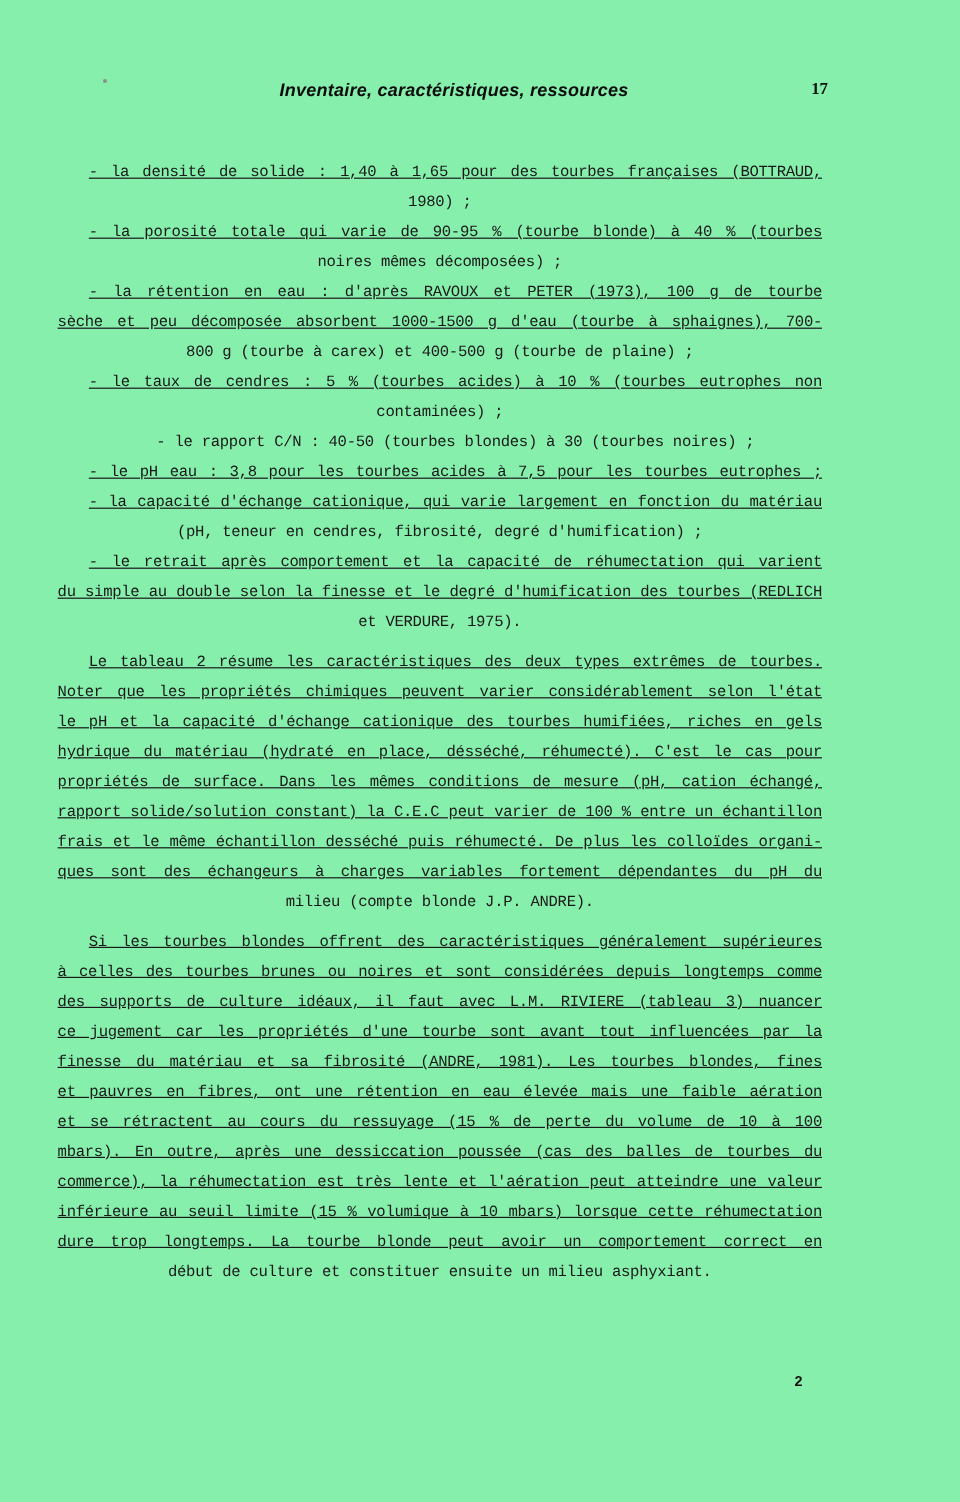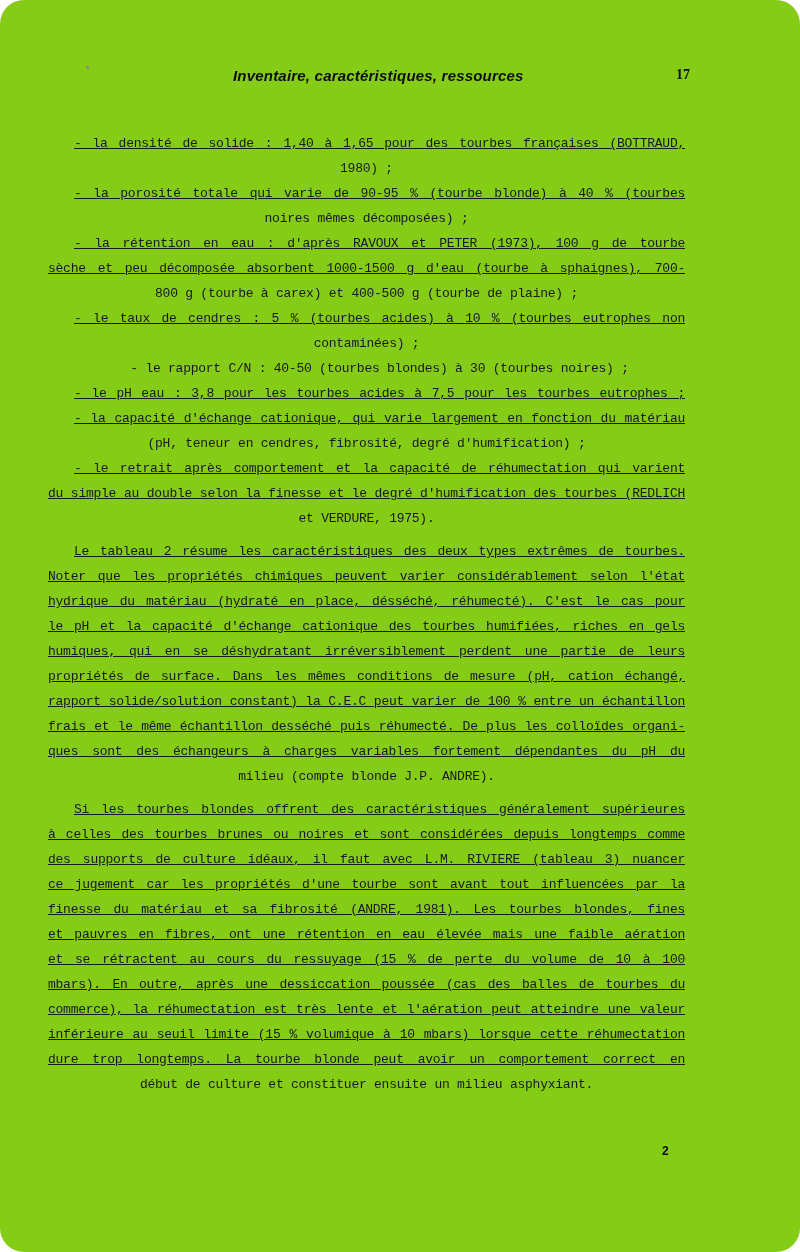--- a/index.html
+++ b/index.html
@@ -4,23 +4,22 @@
 <style>
   html, body {
     margin: 0;
     padding: 0;
     background: #ffffff;
   }
   .page {
     position: relative;
     width: 800px;
     height: 1252px;
-    background: #84cc16;
+    background: #86efac;
     overflow: hidden;
-    border-radius: 24px;
   }
   
   .running-head {
     position: absolute;
     top: 0;
     left: 0;
     width: 800px;
     height: 100px;
   }
   .head-title {
@@ -120,23 +119,22 @@
         <div class="line">(pH, teneur en cendres, fibrosité, degré d'humification) ;</div>
       </div>
       <div class="paragraph">
         <div class="line indent justify">- le retrait après comportement et la capacité de réhumectation qui varient</div>
         <div class="line justify">du simple au double selon la finesse et le degré d'humification des tourbes (REDLICH</div>
         <div class="line">et VERDURE, 1975).</div>
       </div>
       <div class="paragraph spaced">
         <div class="line indent justify">Le tableau 2 résume les caractéristiques des deux types extrêmes de tourbes.</div>
         <div class="line justify">Noter que les propriétés chimiques peuvent varier considérablement selon l'état</div>
+        <div class="line justify">le pH et la capacité d'échange cationique des tourbes humifiées, riches en gels</div>
         <div class="line justify">hydrique du matériau (hydraté en place, désséché, réhumecté). C'est le cas pour</div>
-        <div class="line justify">le pH et la capacité d'échange cationique des tourbes humifiées, riches en gels</div>
-        <div class="line justify">humiques, qui en se déshydratant irréversiblement perdent une partie de leurs</div>
         <div class="line justify">propriétés de surface. Dans les mêmes conditions de mesure (pH, cation échangé,</div>
         <div class="line justify">rapport solide/solution constant) la C.E.C peut varier de 100 % entre un échantillon</div>
         <div class="line justify">frais et le même échantillon desséché puis réhumecté. De plus les colloïdes organi-</div>
         <div class="line justify">ques sont des échangeurs à charges variables fortement dépendantes du pH du</div>
         <div class="line">milieu (compte blonde J.P. ANDRE).</div>
       </div>
       <div class="paragraph spaced">
         <div class="line indent justify">Si les tourbes blondes offrent des caractéristiques généralement supérieures</div>
         <div class="line justify">à celles des tourbes brunes ou noires et sont considérées depuis longtemps comme</div>
         <div class="line justify">des supports de culture idéaux, il faut avec L.M. RIVIERE (tableau 3) nuancer</div>

